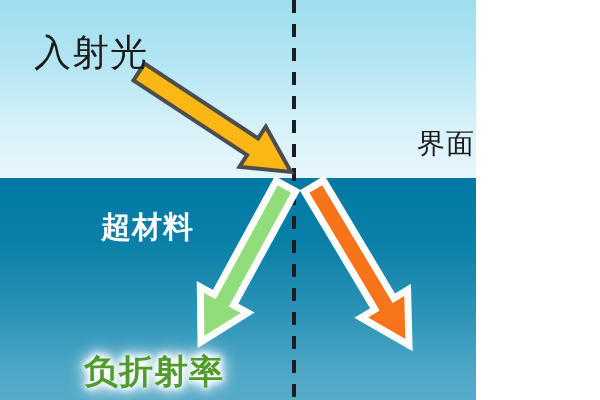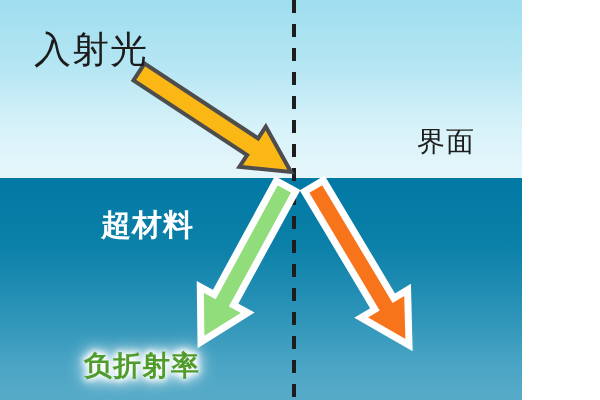--- a/index.html
+++ b/index.html
@@ -3,24 +3,24 @@
 <meta charset="utf-8">
 <title>Refraction Diagram</title>
 <style>
   html, body {
     margin: 0;
     padding: 0;
     background: #ffffff;
   }
   #stage {
     position: relative;
-    width: 522px;
+    width: 476px;
     height: 400px;
     overflow: hidden;
-    font-family: Liberation Mono, monospace;
+    font-family: Liberation Sans, sans-serif;
     user-select: none;
   }
 
   
   .medium {
     position: absolute;
     left: 0;
     width: 600px;
   }
   #upper-medium {
@@ -87,21 +87,21 @@
     left: 376px;
     top: 214px;
     font-size: 31px;
     font-weight: bold;
     color: #ffffff;
     letter-spacing: 1px;
   }
   #label-negative-index {
     left: 84px;
     top: 354px;
-    font-size: 28px;
+    font-size: 34px;
     font-weight: bold;
     color: #4f9c2c;
     letter-spacing: 1px;
     text-shadow:
        0 0 6px #ffffff, 0 0 6px #ffffff, 0 0 10px #ffffff,
        0 0 14px #ffffff, 0 0 18px #ffffff, 0 0 22px #eaf7ff;
   }
   #label-positive-index {
     left: 387px;
     top: 354px;

